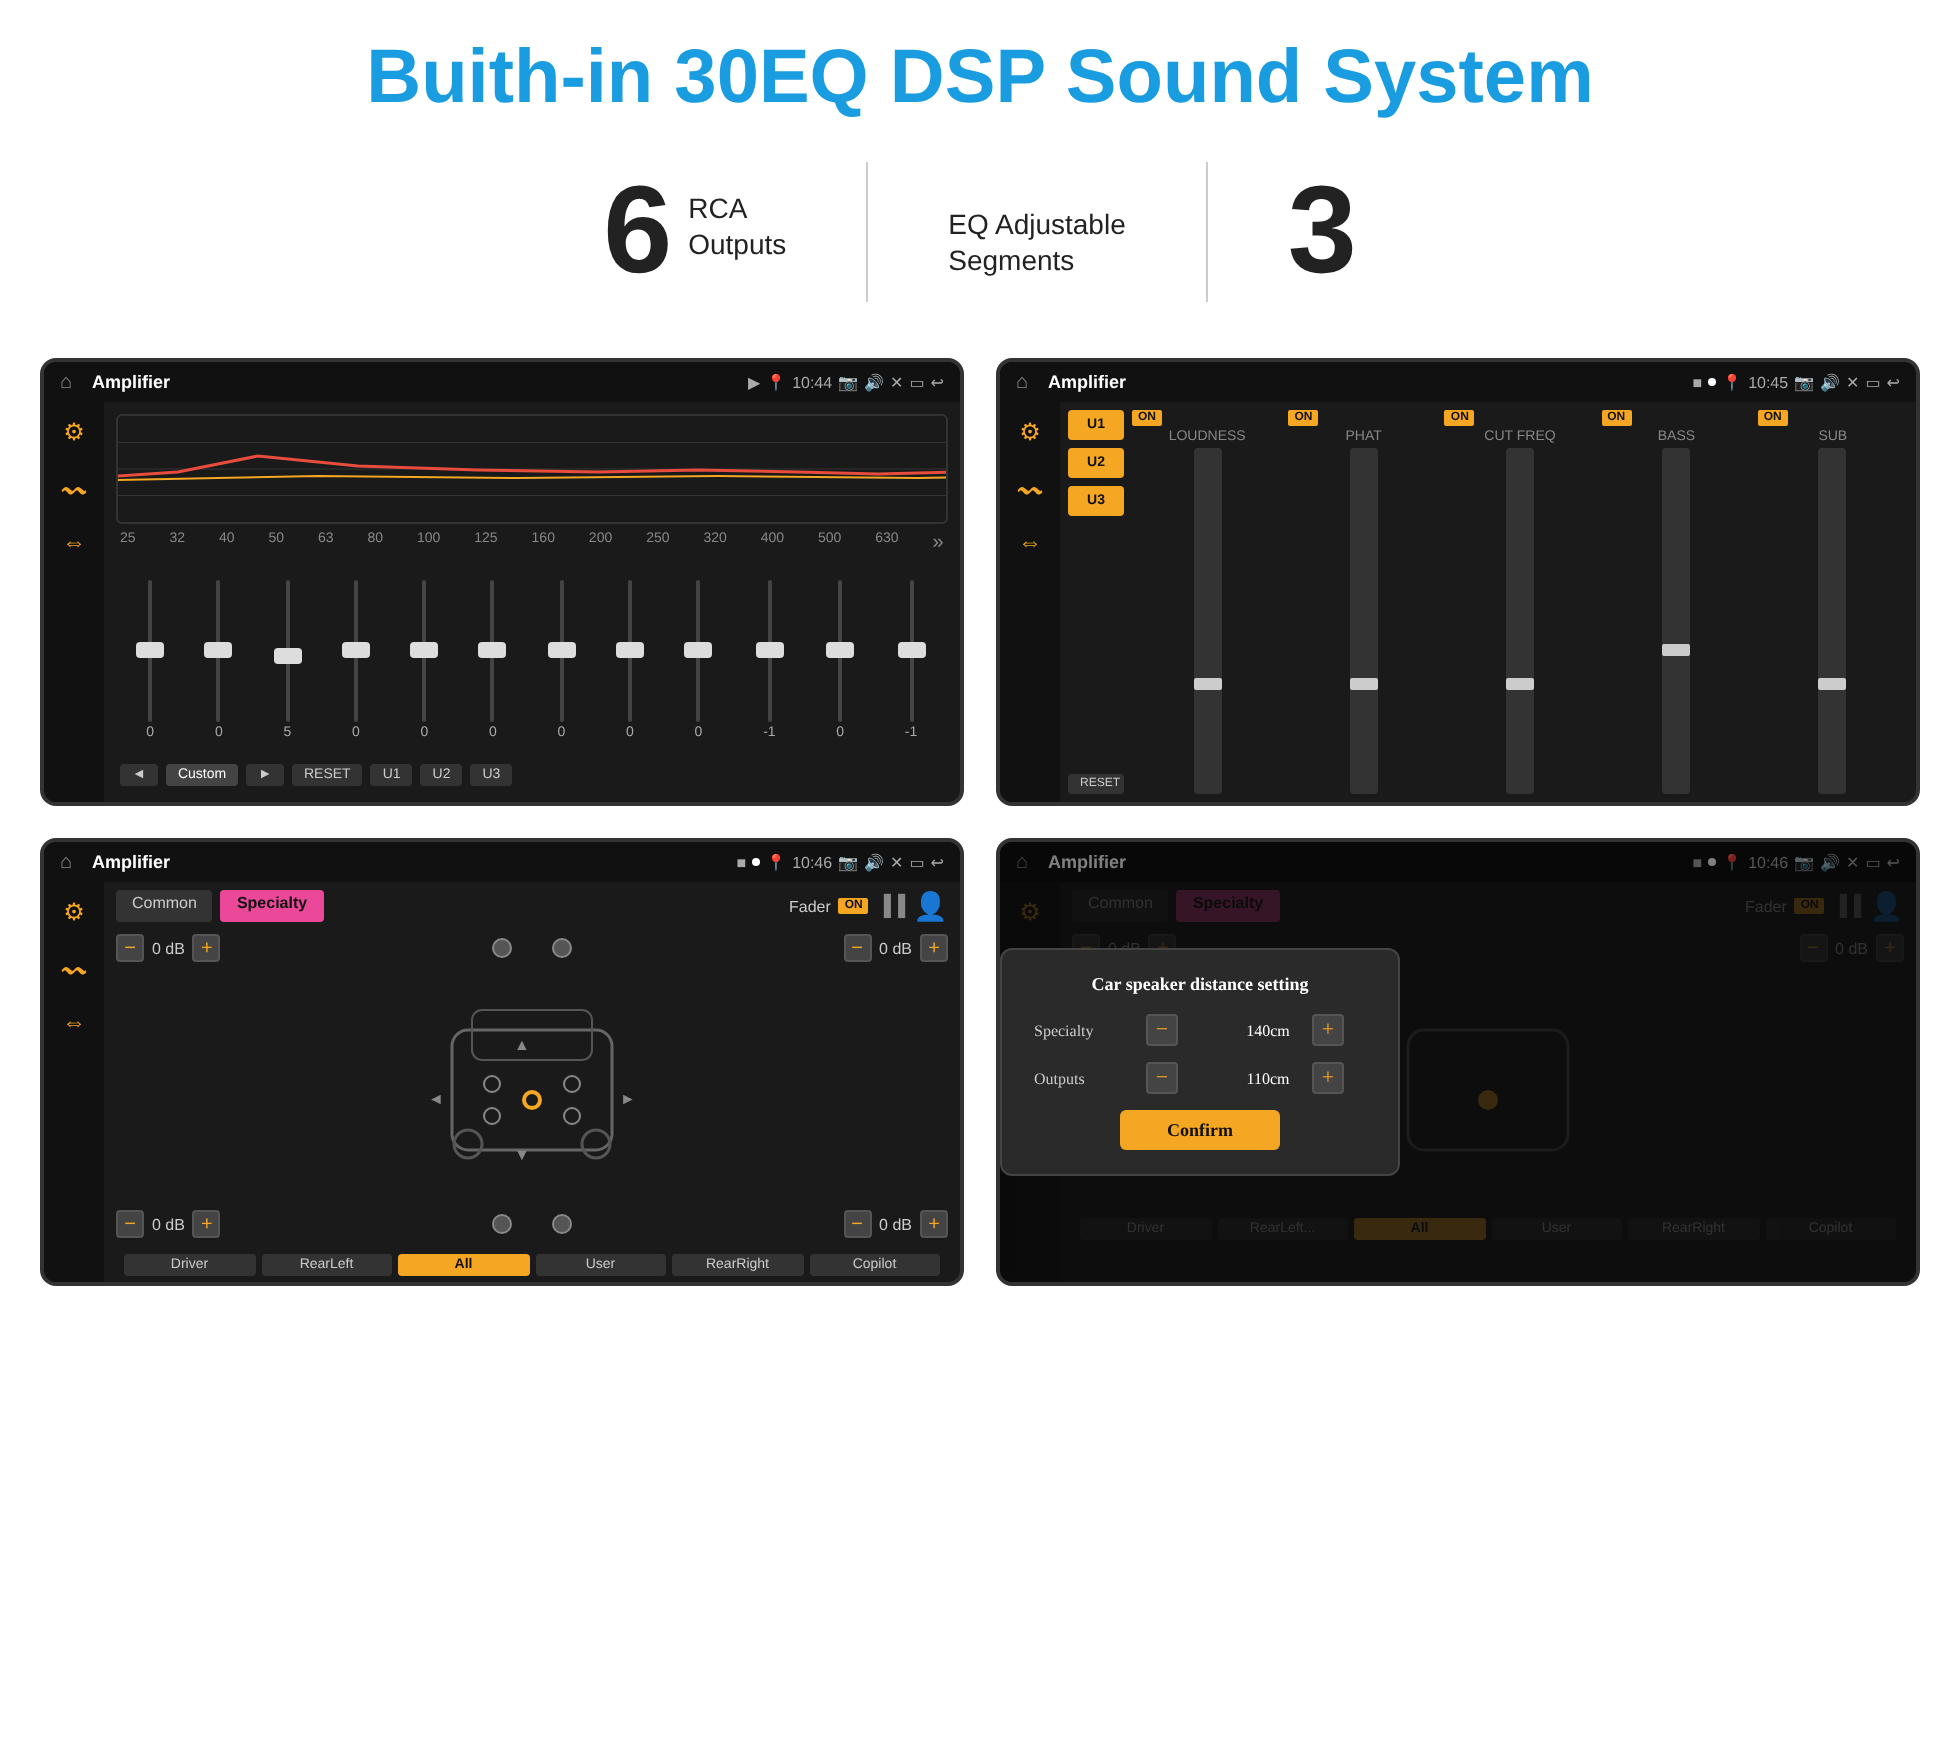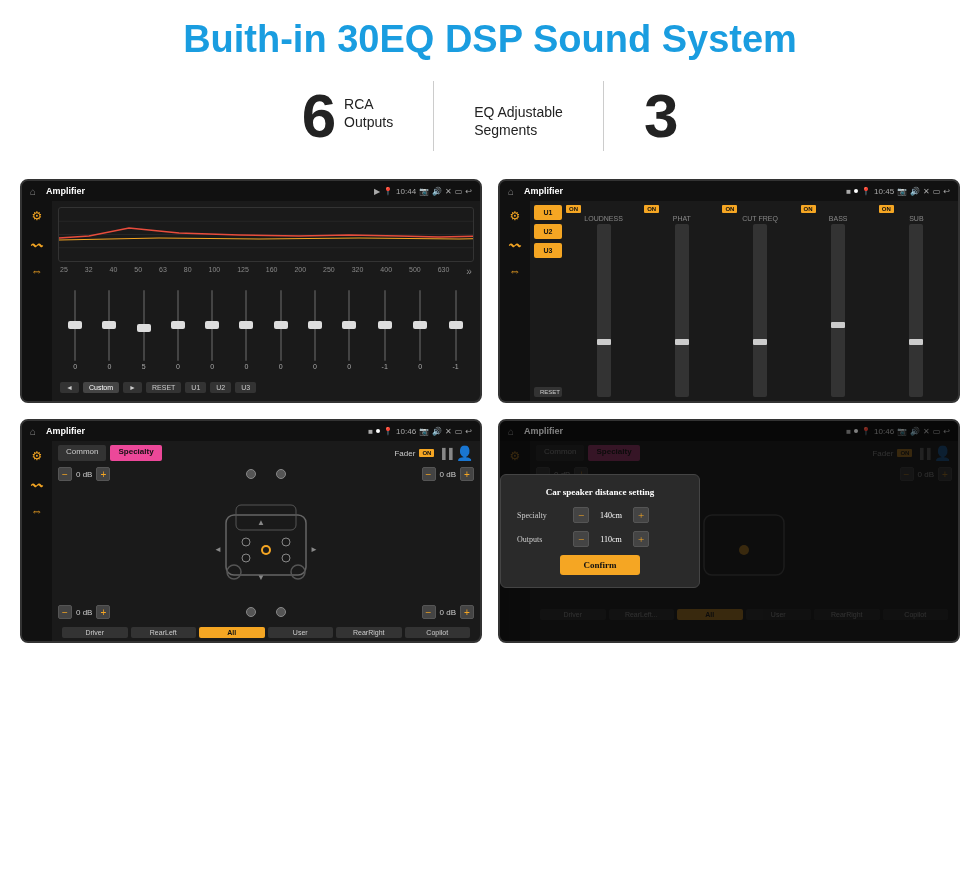--- a/index.html
+++ b/index.html
@@ -360,20 +360,21 @@
       align-items: center;
       justify-content: center;
       border-radius: 2px;
       border: 1px solid #555;
     }
     .dialog-step-val {
       color: #fff;
       font-size: 8px;
       min-width: 36px;
       text-align: center;
+      margin-left: 23px;
     }
     .dialog-confirm-btn {
       background: #f5a623;
       color: #111;
       font-size: 9px;
       font-weight: 700;
       padding: 5px 20px;
       border-radius: 3px;
       text-align: center;
       margin: 8px auto 0;

